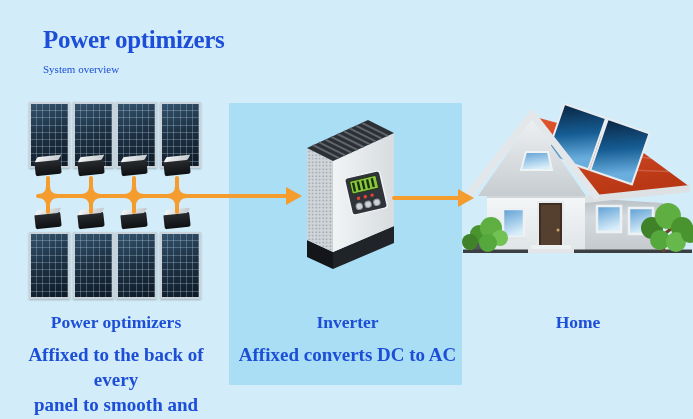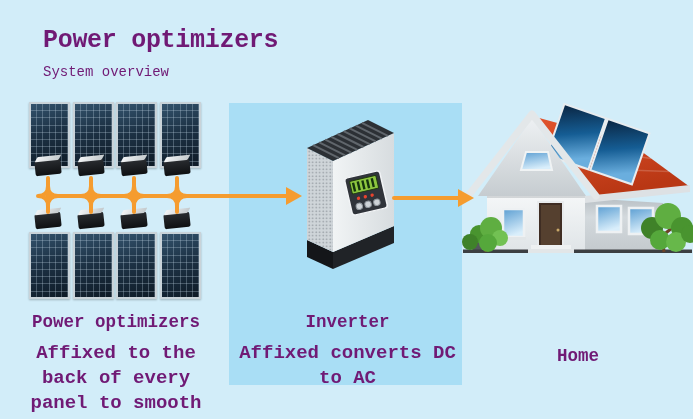--- a/index.html
+++ b/index.html
@@ -1,25 +1,25 @@
 <!DOCTYPE html>
 <html><head>
 <meta charset="utf-8">
 <style>
   html,body{margin:0;padding:0;}
   .stage{
     position:relative; width:693px; height:419px; overflow:hidden;
     background:#d2edf9;
-    font-family:Liberation Mono, monospace;
-    color:#701a75;
+    font-family:Liberation Serif, serif;
+    color:#1d4ed8;
   }
   
   .header{position:absolute; left:43px; top:26px; z-index:5;}
   .title{font-size:25px; font-weight:bold; letter-spacing:-0.3px; margin:0;}
-  .subtitle{font-size:14px; font-weight:normal; margin:9px 0 0 0;}
+  .subtitle{font-size:11px; font-weight:normal; margin:9px 0 0 0;}
   
   .highlight-panel{position:absolute; left:229px; top:103px; width:233px; height:282px; background:#a9def5; z-index:1;}
   
   .solar-array{position:absolute; left:29px; top:102px; z-index:2; display:grid;
     grid-template-columns:repeat(4,41px); grid-template-rows:66px 67px; column-gap:2.5px; row-gap:64px;}
   .solar-panel{
     width:41px; border:2px solid #c9d3d9; box-sizing:border-box;
     background:
       repeating-linear-gradient(90deg, rgba(190,210,225,0) 0 5.2px, rgba(190,210,225,0.30) 5.2px 6.2px),
       repeating-linear-gradient(180deg, rgba(190,210,225,0) 0 6.2px, rgba(190,210,225,0.30) 6.2px 7.2px),
@@ -31,21 +31,21 @@
   .optimizer::before{content:""; position:absolute; left:2px; right:0px; top:-4px; height:5px;
     background:linear-gradient(90deg,#f2f4f5,#c4cacd); transform:skewX(-35deg); border-radius:1px;}
   .artwork, .wires{position:absolute; left:0; top:0; z-index:2;}
   .wires{z-index:3;}
   
   .section-label{position:absolute; top:312px; z-index:5; text-align:center;}
   .section-label .h{font-size:17.5px; font-weight:bold; margin:0;}
   .section-label .c{font-size:19px; font-weight:bold; line-height:1.32; margin:9px 0 0 0; white-space:pre-line;}
   .lbl-opt{left:10px; width:212px;}
   .lbl-inv{left:229px; width:237px;}
-  .lbl-home{left:464px; width:228px;margin-top:34px;}
+  .lbl-home{left:464px; width:228px;}
 </style>
 </head>
 <body>
 
 <div class="stage">
 
   <div class="header">
     <h1 class="title">Power optimizers</h1>
     <p class="subtitle">System overview</p>
   </div>

